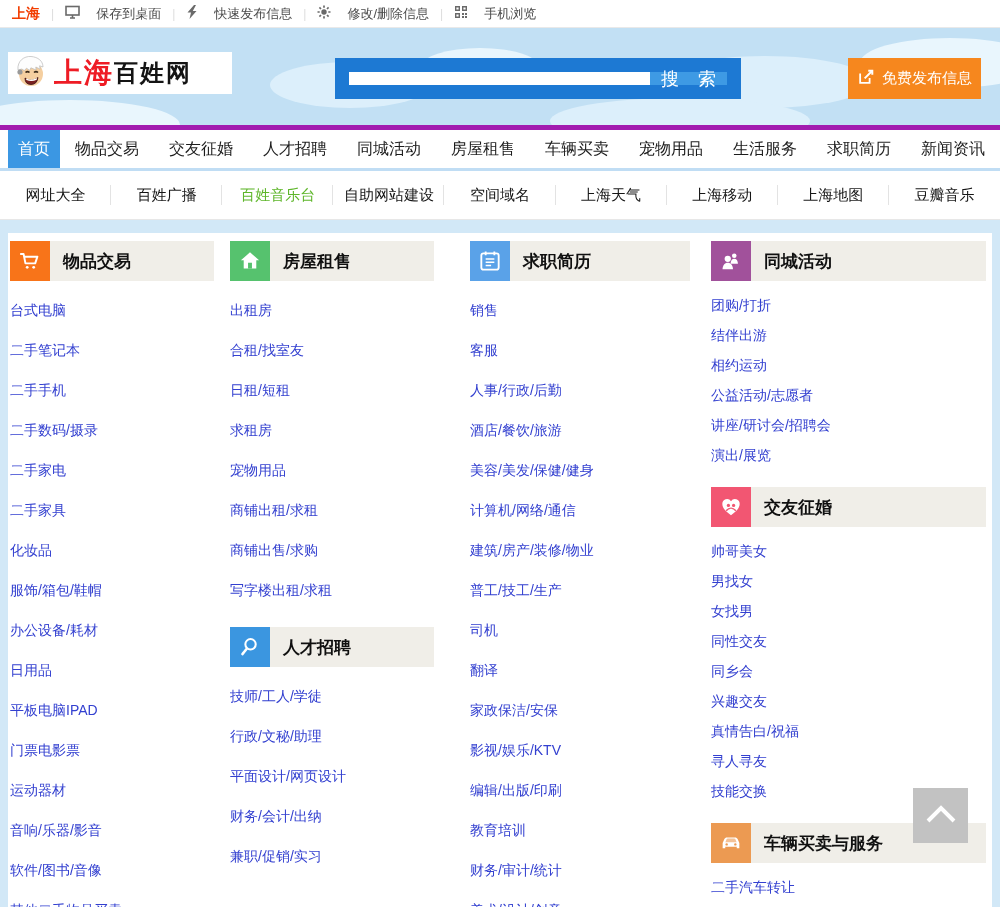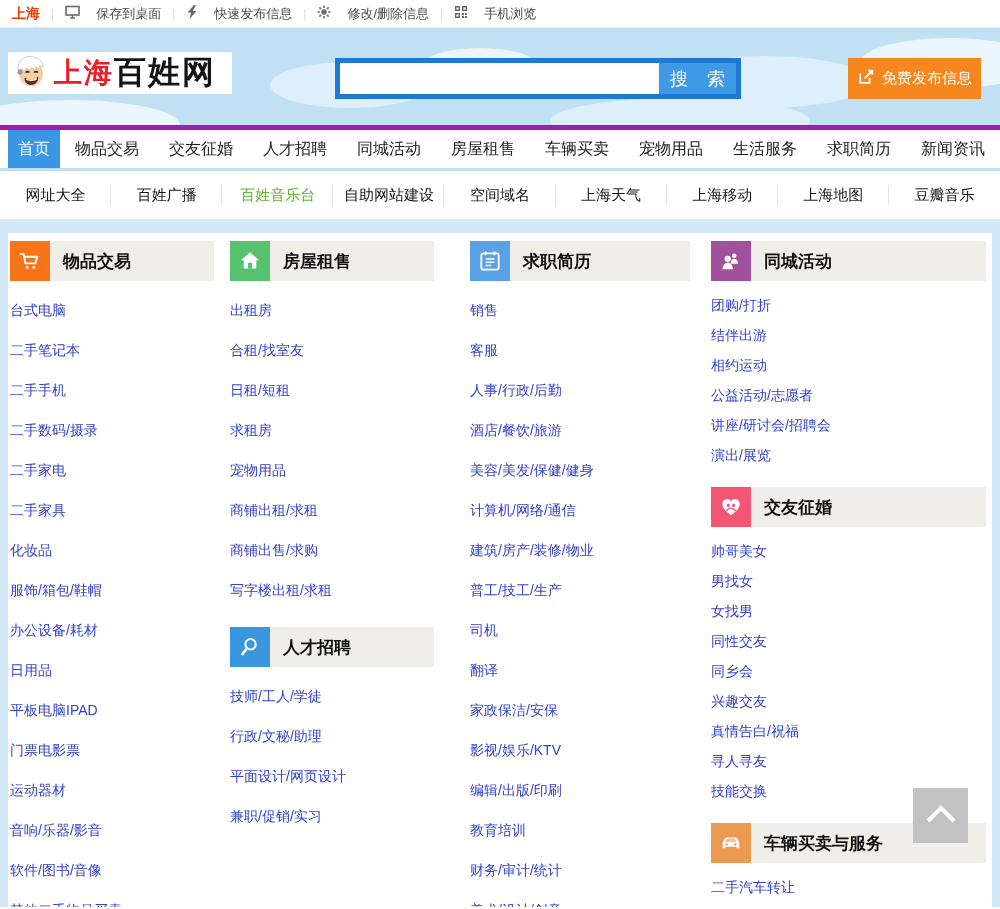--- a/index.html
+++ b/index.html
@@ -15,23 +15,23 @@
   .tb-sep{color:#ddd;margin:0 11px;font-size:12px}
   .tb-link{display:flex;align-items:flex-start;gap:16px;cursor:pointer;color:#4a4a4a}
   .tb-link svg{display:block}
   
   .sky{position:relative;height:97px;background:#c2e0f4;overflow:hidden}
   .cloud{position:absolute;background:#dceffb;border-radius:50%}
   .cloud.c2{background:#e9f6fd}
   .logo-box{position:absolute;left:8px;top:24px;width:224px;height:42px;background:#fff;
     display:flex;align-items:center;padding:1px 4px;box-sizing:border-box;cursor:pointer}
   .logo-city{font-size:28px;font-weight:bold;color:#ee1c25;letter-spacing:2px;margin-left:4px}
-  .logo-site{font-size:32px;font-weight:bold;color:#141414;letter-spacing:2px}
+  .logo-site{font-size:24px;font-weight:bold;color:#141414;letter-spacing:2px}
   .search-wrap{position:absolute;left:335px;top:30px;width:406px;height:41px;
-    display:flex;background:#1d79d3;padding:5px;box-sizing:border-box}
+    display:flex;background:#1d79d3;padding:14px;box-sizing:border-box}
   .search-input{flex:1;border:none;outline:none;background:#fff;font-size:15px;padding:0 8px}
   .search-btn{width:70px;background:#3e9ae4;color:#fff;font-size:18px;
     display:flex;align-items:center;justify-content:center;letter-spacing:7px;
     padding-left:7px;cursor:pointer;user-select:none}
   .post-btn{position:absolute;left:848px;top:30px;width:133px;height:41px;background:#f6871e;
     color:#fff;display:flex;align-items:center;justify-content:center;gap:7px;
     font-size:15px;cursor:pointer}
   
   .nav{height:38px;border-top:5px solid #a21caf;border-bottom:3px solid #c0ddf4;
     background:#fff;display:flex;align-items:stretch;padding-left:8px}
@@ -312,20 +312,23 @@
               <li class="link-item">
     <a>技师/工人/学徒</a>
   </li>
               <li class="link-item">
     <a>行政/文秘/助理</a>
   </li>
               <li class="link-item">
     <a>平面设计/网页设计</a>
   </li>
               <li class="link-item">
+    <a>财务/会计/出纳</a>
+  </li>
+              <li class="link-item">
     <a>兼职/促销/实习</a>
   </li>
             </ul>
   </div>
         </div>
         <div class="col">
           <div class="section">
     <div class="section-header">
       <span class="section-icon" style="background: rgb(90, 162, 232); color: rgb(90, 162, 232);">
                 <svg width="26" height="26" viewBox="0 0 24 24">

